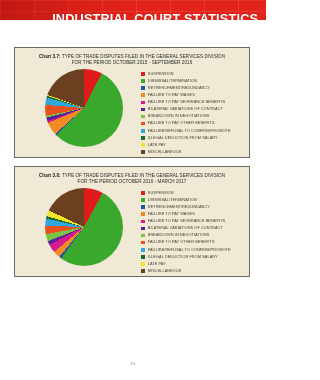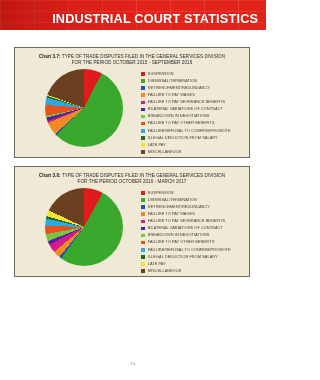--- a/index.html
+++ b/index.html
@@ -14,21 +14,21 @@
     overflow: hidden;
     position: relative;
   }
 
   
   .header-band {
     position: absolute;
     top: 0;
     left: 0;
     width: 266px;
-    height: 30px;
+    height: 20px;
     background: #e2231a;
     overflow: hidden;
   }
   .header-band::before {
     content: "";
     position: absolute;
     inset: 0;
     background:
       repeating-linear-gradient(to right,
         rgba(255,255,255,0.10) 0px, rgba(255,255,255,0.10) 1px,

